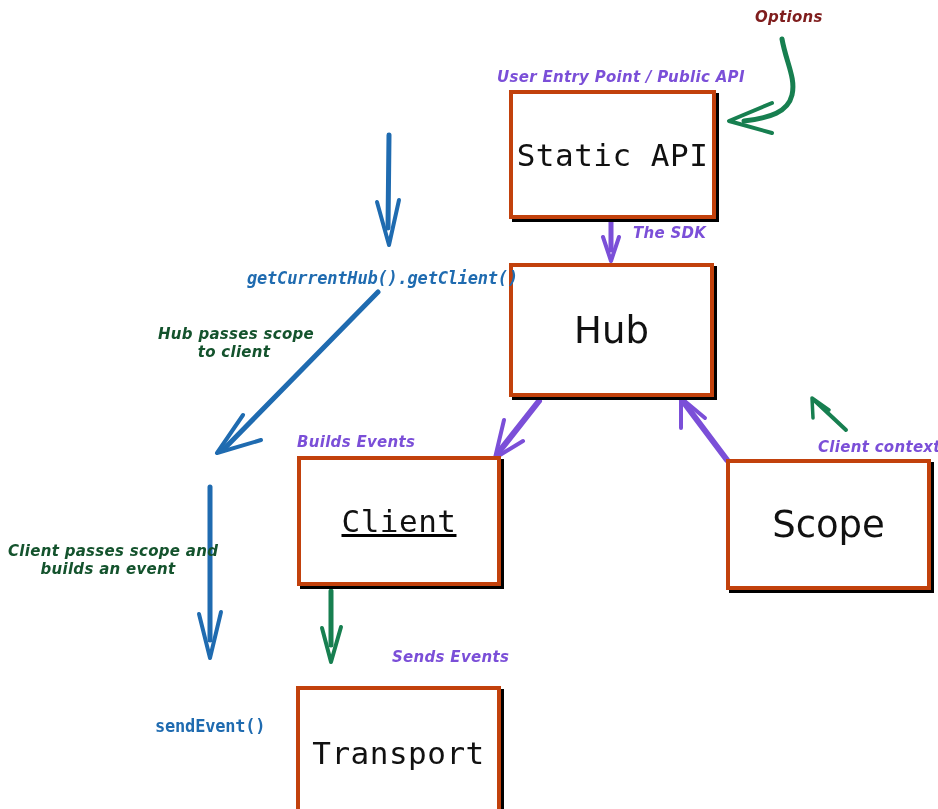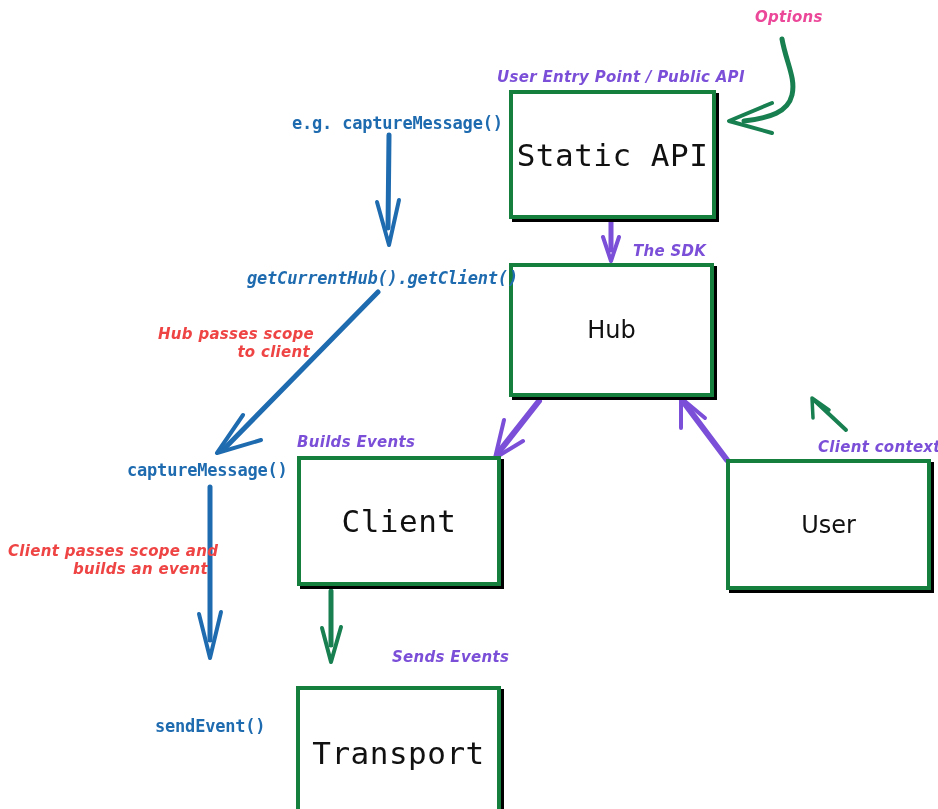--- a/index.html
+++ b/index.html
@@ -21,41 +21,41 @@
     top: 0;
     width: 938px;
     height: 809px;
     pointer-events: none;
   }
   
   .node {
     position: absolute;
     box-sizing: border-box;
     background: #ffffff;
-    border: 4px solid #15803d;
+    border: 4px solid #c2410c;
     display: flex;
     align-items: center;
     justify-content: center;
     box-shadow: 3px 3px 0 0 #000000;
   }
   .node-label {
     font-family: "DejaVu Sans Mono", "Liberation Mono", monospace;
     font-size: 31px;
     color: #111111;
     letter-spacing: 0.5px;
     white-space: nowrap;
   }
   .node-label.sans {
     font-family: "DejaVu Sans", "Liberation Sans", sans-serif;
-    font-size: 24px;
+    font-size: 37px;
     letter-spacing: 0px;
   }
   #node-static-api { left: 509px; top: 90px;  width: 207px; height: 129px; }
   #node-hub        { left: 509px; top: 263px; width: 205px; height: 134px; }
-  #node-client     { left: 297px; top: 456px; width: 204px; height: 130px; }
+  #node-client     { left: 297px; top: 456px; width: 204px; height: 130px; text-decoration: underline; }
   #node-transport  { left: 296px; top: 686px; width: 205px; height: 134px; }
   #node-scope      { left: 726px; top: 459px; width: 205px; height: 131px; }
 
   
   .ann {
     position: absolute;
     white-space: pre;
     line-height: 1.22;
   }
   .ann.mono {
@@ -65,30 +65,30 @@
     font-weight: 600;
     letter-spacing: -0.2px;
   }
   .ann.hand {
     font-family: "DejaVu Sans", "Liberation Sans", sans-serif;
     font-size: 15px;
     font-style: italic;
     font-weight: 600;
     letter-spacing: 0.3px;
   }
-  .ann.hand.blue  { color: #ef4444; text-align: right; }
-  .ann.hand.green { color: #ec4899; }
+  .ann.hand.blue  { color: #14532d; }
+  .ann.hand.green { color: #7f1d1d; }
   .ann.hand.purple{ color: #7B4FD8; text-align: center; }
   .center { text-align: center; }
 
   #lbl-eg-capture        { left: 292px; top: 113px; }
   #lbl-user-entry        { left: 497px; top: 68px; }
   #lbl-options           { left: 755px; top: 8px; }
   #lbl-getcurrenthub     { left: 247px; top: 268px; font-style: italic; }
-  #lbl-the-sdk           { left: 633px; top: 242px; }
+  #lbl-the-sdk           { left: 633px; top: 224px; }
   #lbl-hub-passes        { left: 158px; top: 325px; width: 152px; }
   #lbl-capture-message   { left: 127px; top: 460px; }
   #lbl-builds-events     { left: 297px; top: 433px; }
   #lbl-client-applies    { left: 8px;  top: 542px; width: 200px; }
   #lbl-sendevent         { left: 155px; top: 673px; margin-top: 43px; }
   #lbl-sends-events      { left: 392px; top: 648px; }
   #lbl-holds-context     { left: 818px; top: 438px; }
   #lbl-scope-list        { left: 757px; top: 281px; }
   .scope-list-line { display: block; }
   .scope-list-line.dots { letter-spacing: 1.5px; margin-top: 2px; }
@@ -156,37 +156,35 @@
 
   <div class="node" id="node-client">
     <span class="node-label">Client</span>
   </div>
 
   <div class="node" id="node-transport">
     <span class="node-label">Transport</span>
   </div>
 
   <div class="node" id="node-scope">
-    <span class="node-label sans">User</span>
+    <span class="node-label sans">Scope</span>
   </div>
 
-  <div class="ann mono" id="lbl-eg-capture">e.g. captureMessage()</div>
 
   <div class="ann hand purple" id="lbl-user-entry">User Entry Point / Public API</div>
 
   <div class="ann hand green" id="lbl-options">Options</div>
 
   <div class="ann mono" id="lbl-getcurrenthub">getCurrentHub().getClient()</div>
 
   <div class="ann hand purple" id="lbl-the-sdk">The SDK</div>
 
   <div class="ann hand blue center" id="lbl-hub-passes">Hub passes scope
 to client</div>
 
-  <div class="ann mono" id="lbl-capture-message">captureMessage()</div>
 
   <div class="ann hand purple" id="lbl-builds-events">Builds Events</div>
 
   <div class="ann hand blue center" id="lbl-client-applies">Client passes scope and
 builds an event</div>
 
   <div class="ann mono" id="lbl-sendevent">sendEvent()</div>
 
   <div class="ann hand purple" id="lbl-sends-events">Sends Events</div>
 

